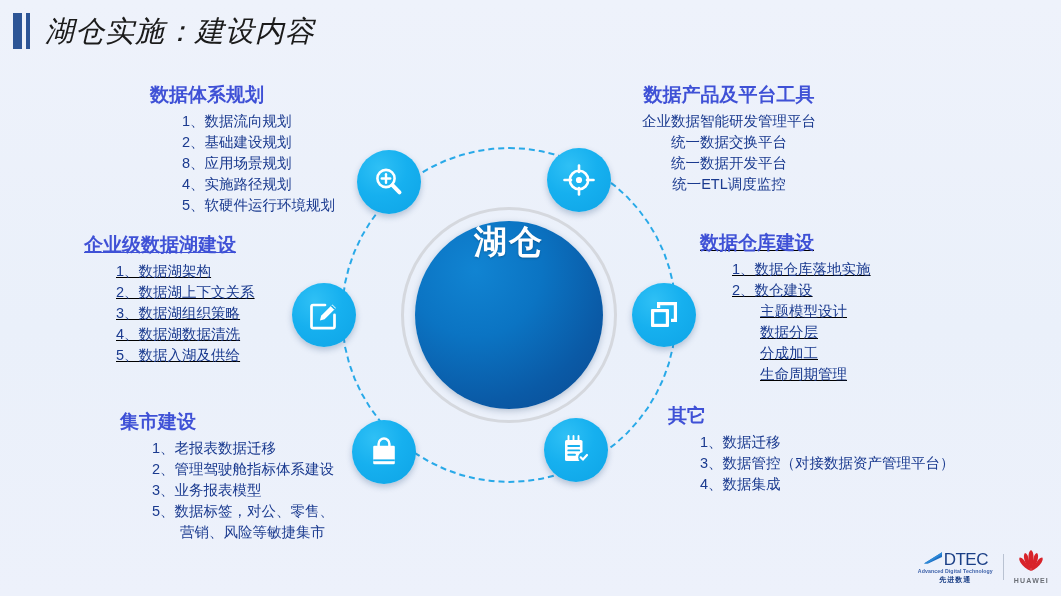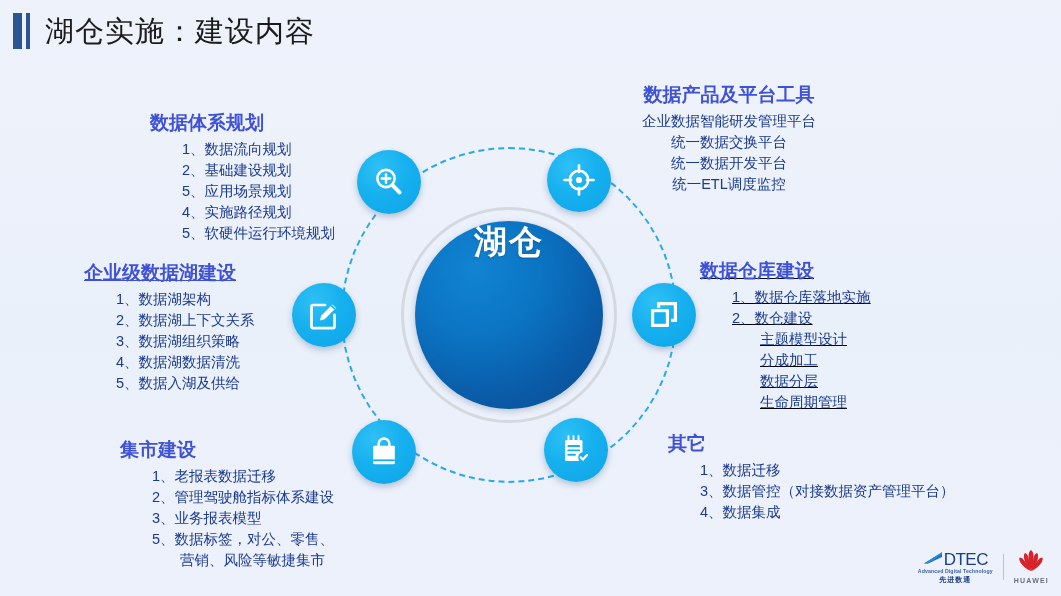--- a/index.html
+++ b/index.html
@@ -49,20 +49,21 @@
   }
   #page-title {
     position: absolute;
     left: 45px;
     top: 9px;
     font-size: 29px;
     line-height: 44px;
     color: #1b1b1b;
     letter-spacing: 1px;
     white-space: nowrap;
+    font-style: italic;
   }
 
   
   .block { position: absolute; }
   .block .blk-head {
     font-size: 19px;
     font-weight: bold;
     color: #3f51d6;
     line-height: 25px;
     margin-bottom: 3px;
@@ -76,27 +77,27 @@
   }
   .block li {
     font-size: 14.5px;
     line-height: 21px;
     color: #1a3a8f;
     white-space: nowrap;
   }
   .block li.indent-1 { padding-left: 28px; }
   .block li.indent-2 { padding-left: 56px; }
   .block li.center { text-align: center; }
-  .block.align-left  .blk-head { text-align: left; margin-top: 28px; }
+  .block.align-left  .blk-head { text-align: left; }
   .block.align-center .blk-head { text-align: center; }
 
   
   #blk-0 { left: 150px; top: 82px; }        
   #blk-1 { left: 598px; top: 82px; width: 262px; } 
-  #blk-2 { left: 84px;  top: 232px; }       
+  #blk-2 { left: 84px;  top: 232px; text-decoration: underline; }       
   #blk-3 { left: 700px; top: 230px; text-decoration: underline; }       
   #blk-4 { left: 120px; top: 409px; }       
   #blk-5 { left: 668px; top: 403px; }       
 
   
   #diagram {
     position: absolute;
     left: 295px;
     top: 118px;
     width: 430px;
@@ -234,21 +235,21 @@
     <div class="title-bar-thick"></div>
     <div class="title-bar-thin"></div>
     <div id="page-title">湖仓实施：建设内容</div>
   </div>
 
   <div class="block align-left" id="blk-0">
     <div class="blk-head">数据体系规划</div>
     <ul>
       <li class="indent-1">1、数据流向规划</li>
       <li class="indent-1">2、基础建设规划</li>
-      <li class="indent-1">5、应用场景规划</li>
+      <li class="indent-1">8、应用场景规划</li>
       <li class="indent-1">4、实施路径规划</li>
       <li class="indent-1">5、软硬件运行环境规划</li>
     </ul>
   </div>
 
   <div class="block align-center" id="blk-1">
     <div class="blk-head">数据产品及平台工具</div>
     <ul>
       <li class="center">企业数据智能研发管理平台</li>
       <li class="center">统一数据交换平台</li>
@@ -267,22 +268,22 @@
       <li class="indent-1">5、数据入湖及供给</li>
     </ul>
   </div>
 
   <div class="block align-left" id="blk-3">
     <div class="blk-head">数据仓库建设</div>
     <ul>
       <li class="indent-1">1、数据仓库落地实施</li>
       <li class="indent-1">2、数仓建设</li>
       <li class="indent-2">主题模型设计</li>
+      <li class="indent-2">数据分层</li>
       <li class="indent-2">分成加工</li>
-      <li class="indent-2">数据分层</li>
       <li class="indent-2">生命周期管理</li>
     </ul>
   </div>
 
   <div class="block align-left" id="blk-4">
     <div class="blk-head">集市建设</div>
     <ul>
       <li class="indent-1">1、老报表数据迁移</li>
       <li class="indent-1">2、管理驾驶舱指标体系建设</li>
       <li class="indent-1">3、业务报表模型</li>

